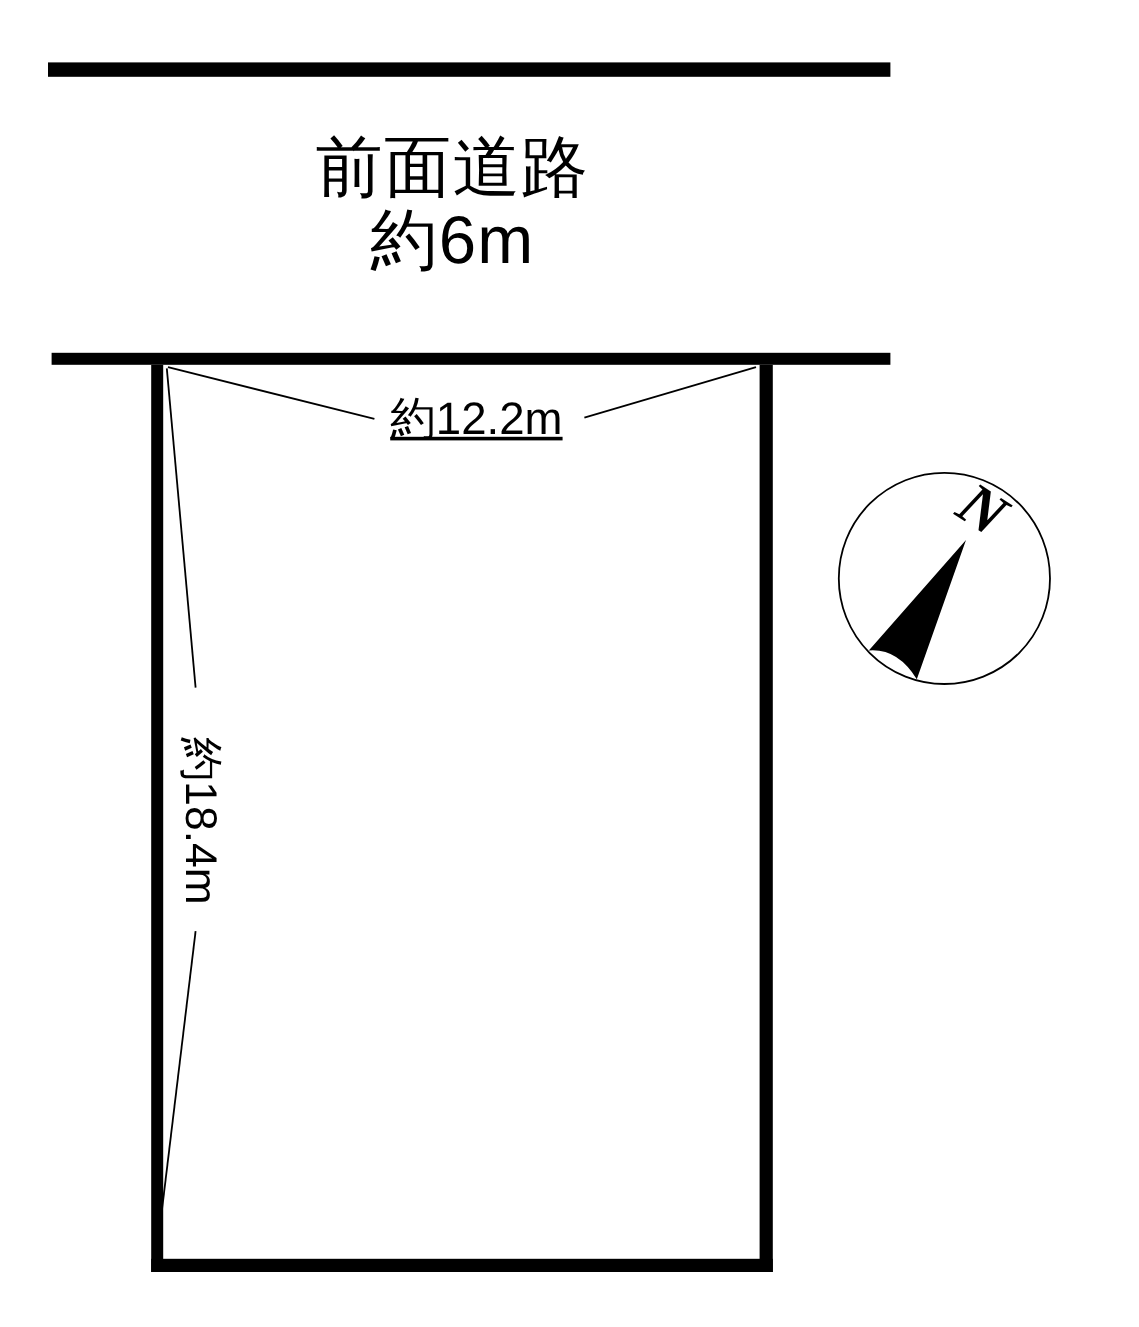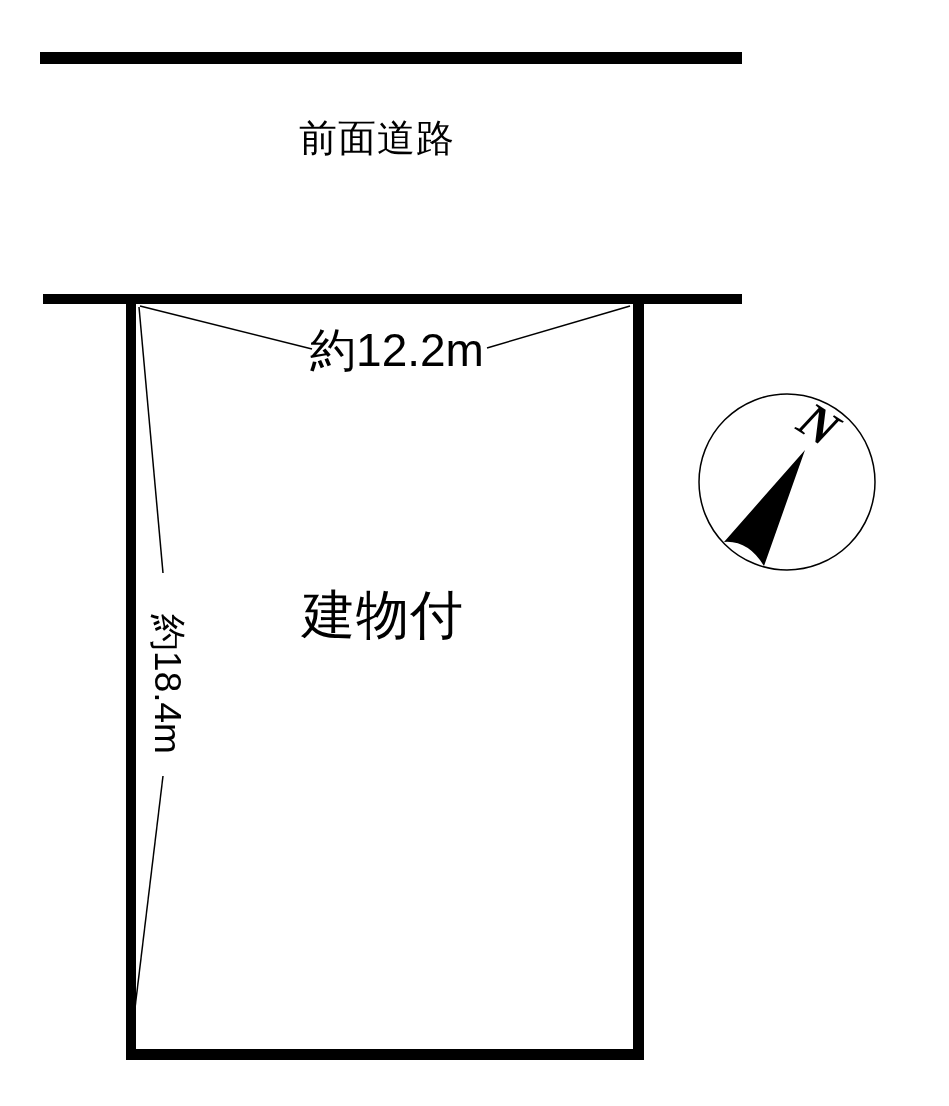--- a/index.html
+++ b/index.html
@@ -26,30 +26,31 @@
   .label {
     position: absolute;
     color: #000000;
     white-space: nowrap;
     text-align: center;
   }
   .road-label {
     left: 177px;
     top: 108px;
     width: 400px;
-    font-size: 38px;
+    font-size: 56px;
     line-height: 61px;
     letter-spacing: 1px;
   }
   .frontage-label {
     left: 297px;
     top: 329px;
     width: 200px;
-    font-size: 46px;
+    font-size: 38px;
     line-height: 42px;
+    text-decoration: underline;
   }
   .depth-label {
     left: 92px;
     top: 664px;
     width: 150px;
     height: 40px;
     font-size: 37px;
     line-height: 40px;
     transform: rotate(90deg);
     transform-origin: 50% 50%;
@@ -98,23 +99,23 @@
 
     <g>
       <circle cx="787" cy="482" r="88" fill="#ffffff" stroke="#000000" stroke-width="1.5"></circle>
       <path d="M 805 450 L 724 542 Q 748 540 764 566 Z" fill="#000000"></path>
       <text class="compass-n" x="819" y="441" text-anchor="middle" font-size="50" fill="#000000" transform="rotate(33 819 424)">N</text>
     </g>
   </svg>
 
   <div class="label road-label">
     <div>前面道路</div>
+    <div>約6m</div>
   </div>
 
   <div class="label frontage-label">約12.2m</div>
 
   <div class="label depth-label">約18.4m</div>
 
   <div class="label plot-info-label">
-    <div>建物付</div>
   </div>
 
 </div>
 
 </body></html>

